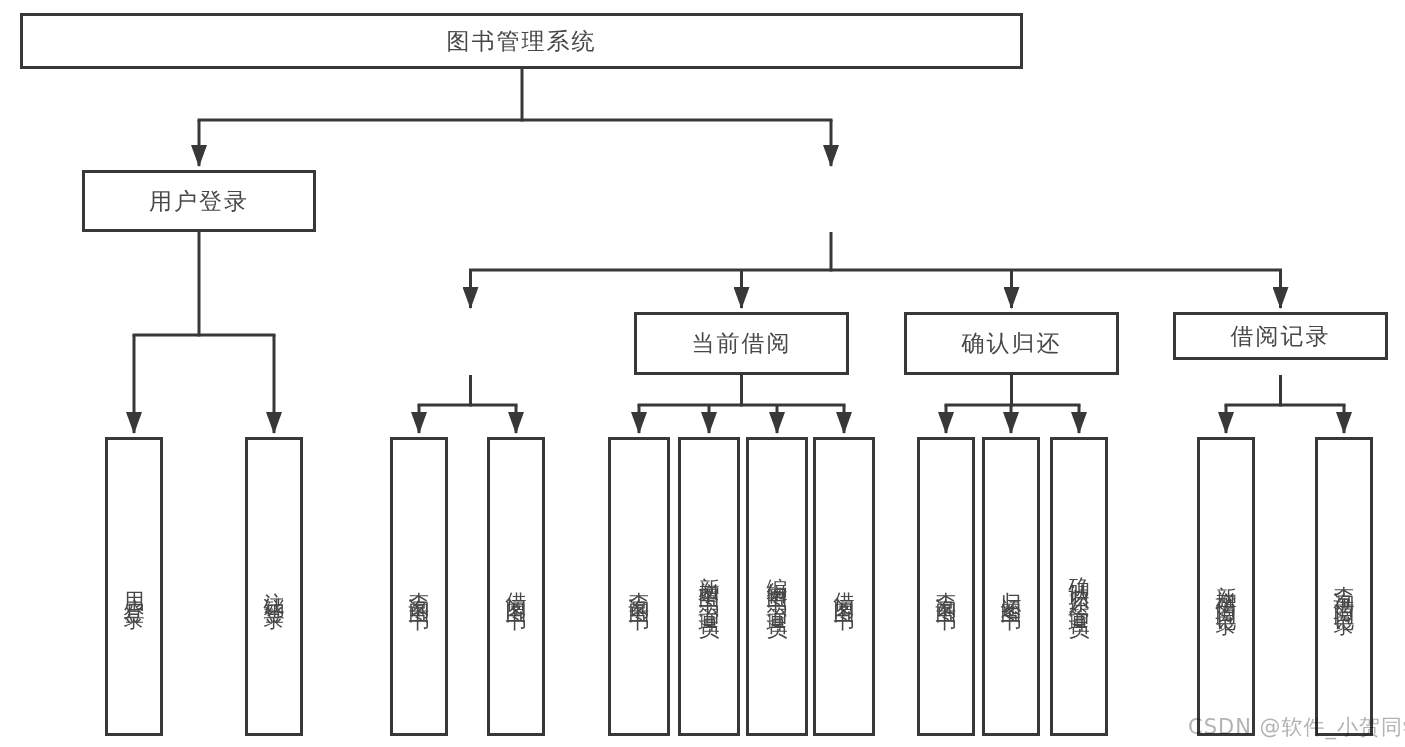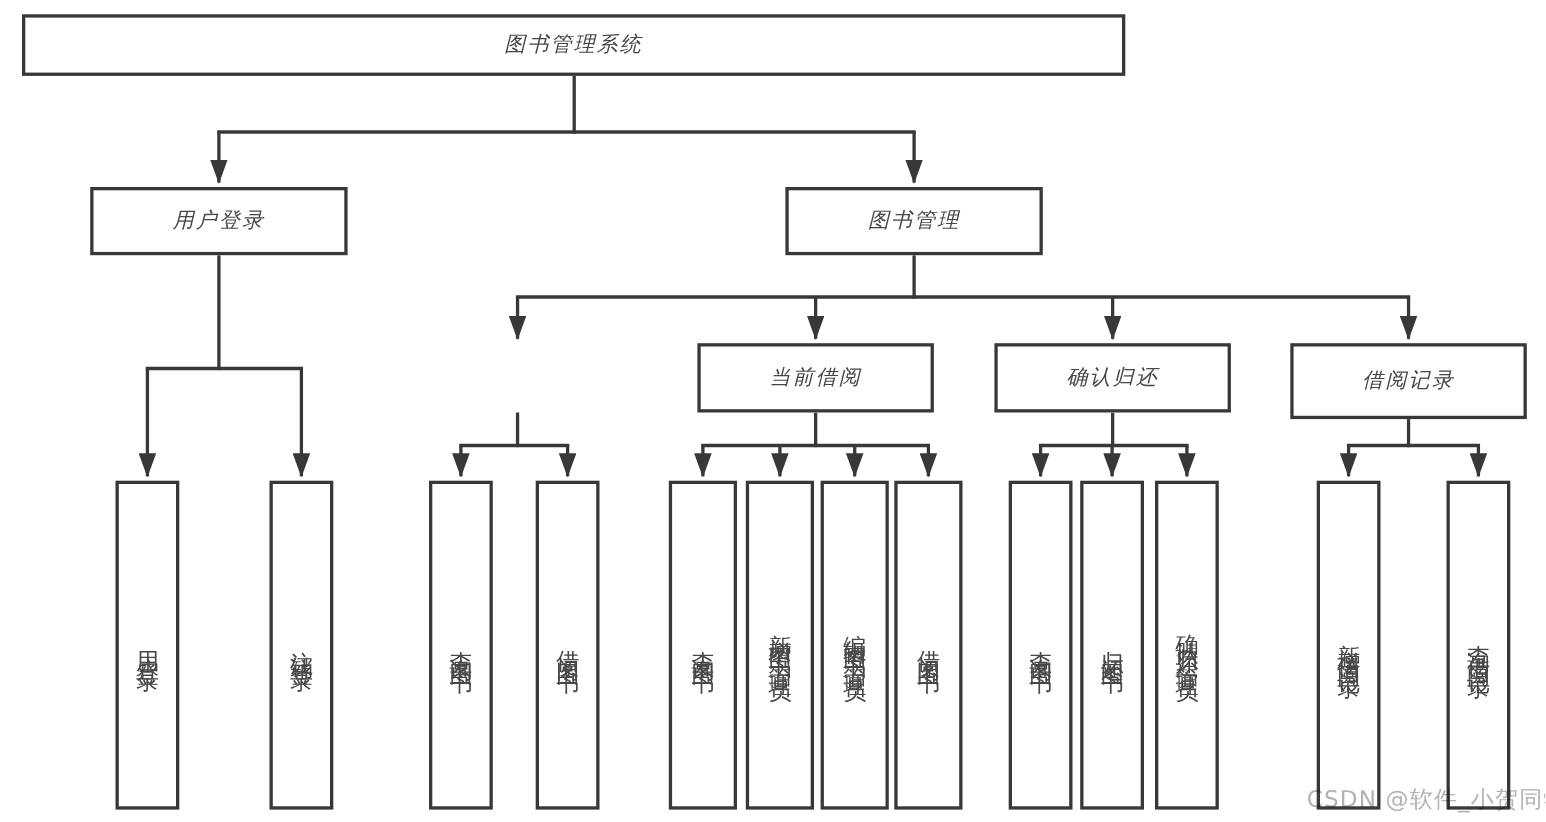--- a/index.html
+++ b/index.html
@@ -7,21 +7,21 @@
     position:relative; width:1405px; height:747px; background:#ffffff;
     font-family:"DejaVu Sans","Liberation Sans",sans-serif; overflow:hidden;
   }
   svg.connectors { position:absolute; left:0; top:0; }
   .box {
     position:absolute; box-sizing:border-box; background:#ffffff;
     border:3px solid #383838; color:#474747;
     display:flex; align-items:center; justify-content:center;
     text-align:center; line-height:1.15;
   }
-  .hbox { font-size:19px; letter-spacing:2px;font-style:italic; }
+  .hbox { font-size:23px; letter-spacing:2px; }
   .vbox {
     writing-mode:vertical-rl; text-orientation:mixed;
     font-size:21px; letter-spacing:6px;
   }
   .watermark {
     position:absolute; z-index:6; color:#b3b3b3; font-size:21px;
     letter-spacing:1px; white-space:nowrap; mix-blend-mode:multiply;
   }
 </style>
 </head>
@@ -75,25 +75,24 @@
       <path d="M1280.5,375 V406.5"></path>
       <path d="M1224.5,405 H1345.5"></path>
       <line x1="1226" y1="405" x2="1226" y2="433" marker-end="url(#ah)"></line>
       <line x1="1344" y1="405" x2="1344" y2="433" marker-end="url(#ah)"></line>
     </g>
   </svg>
 
   <div class="box hbox" style="left:20px;top:13px;width:1003px;height:56px">图书管理系统</div>
 
   <div class="box hbox" style="left:82px;top:170px;width:234px;height:62px">用户登录</div>
-  <div class="box hbox" style="left:714px;top:170px;width:234px;height:62px">图书管理</div>
 
   <div class="box hbox" style="left:634px;top:312px;width:215px;height:63px">当前借阅</div>
   <div class="box hbox" style="left:904px;top:312px;width:215px;height:63px">确认归还</div>
-  <div class="box hbox" style="left:1173px;top:312px;width:215px;height:69px">借阅记录</div>
+  <div class="box hbox" style="left:1173px;top:312px;width:215px;height:48px">借阅记录</div>
 
   <div class="box vbox" style="left:105px;top:437px;width:58px;height:299px">用户登录</div>
   <div class="box vbox" style="left:245px;top:437px;width:58px;height:299px">注销登录</div>
 
   <div class="box vbox" style="left:390px;top:437px;width:58px;height:299px">查询图书</div>
   <div class="box vbox" style="left:487px;top:437px;width:58px;height:299px">借阅图书</div>
 
   <div class="box vbox" style="left:608px;top:437px;width:62px;height:299px">查询图书</div>
   <div class="box vbox" style="left:678px;top:437px;width:62px;height:299px">新增图书（管理员）</div>
   <div class="box vbox" style="left:746px;top:437px;width:62px;height:299px">编辑图书（管理员）</div>

